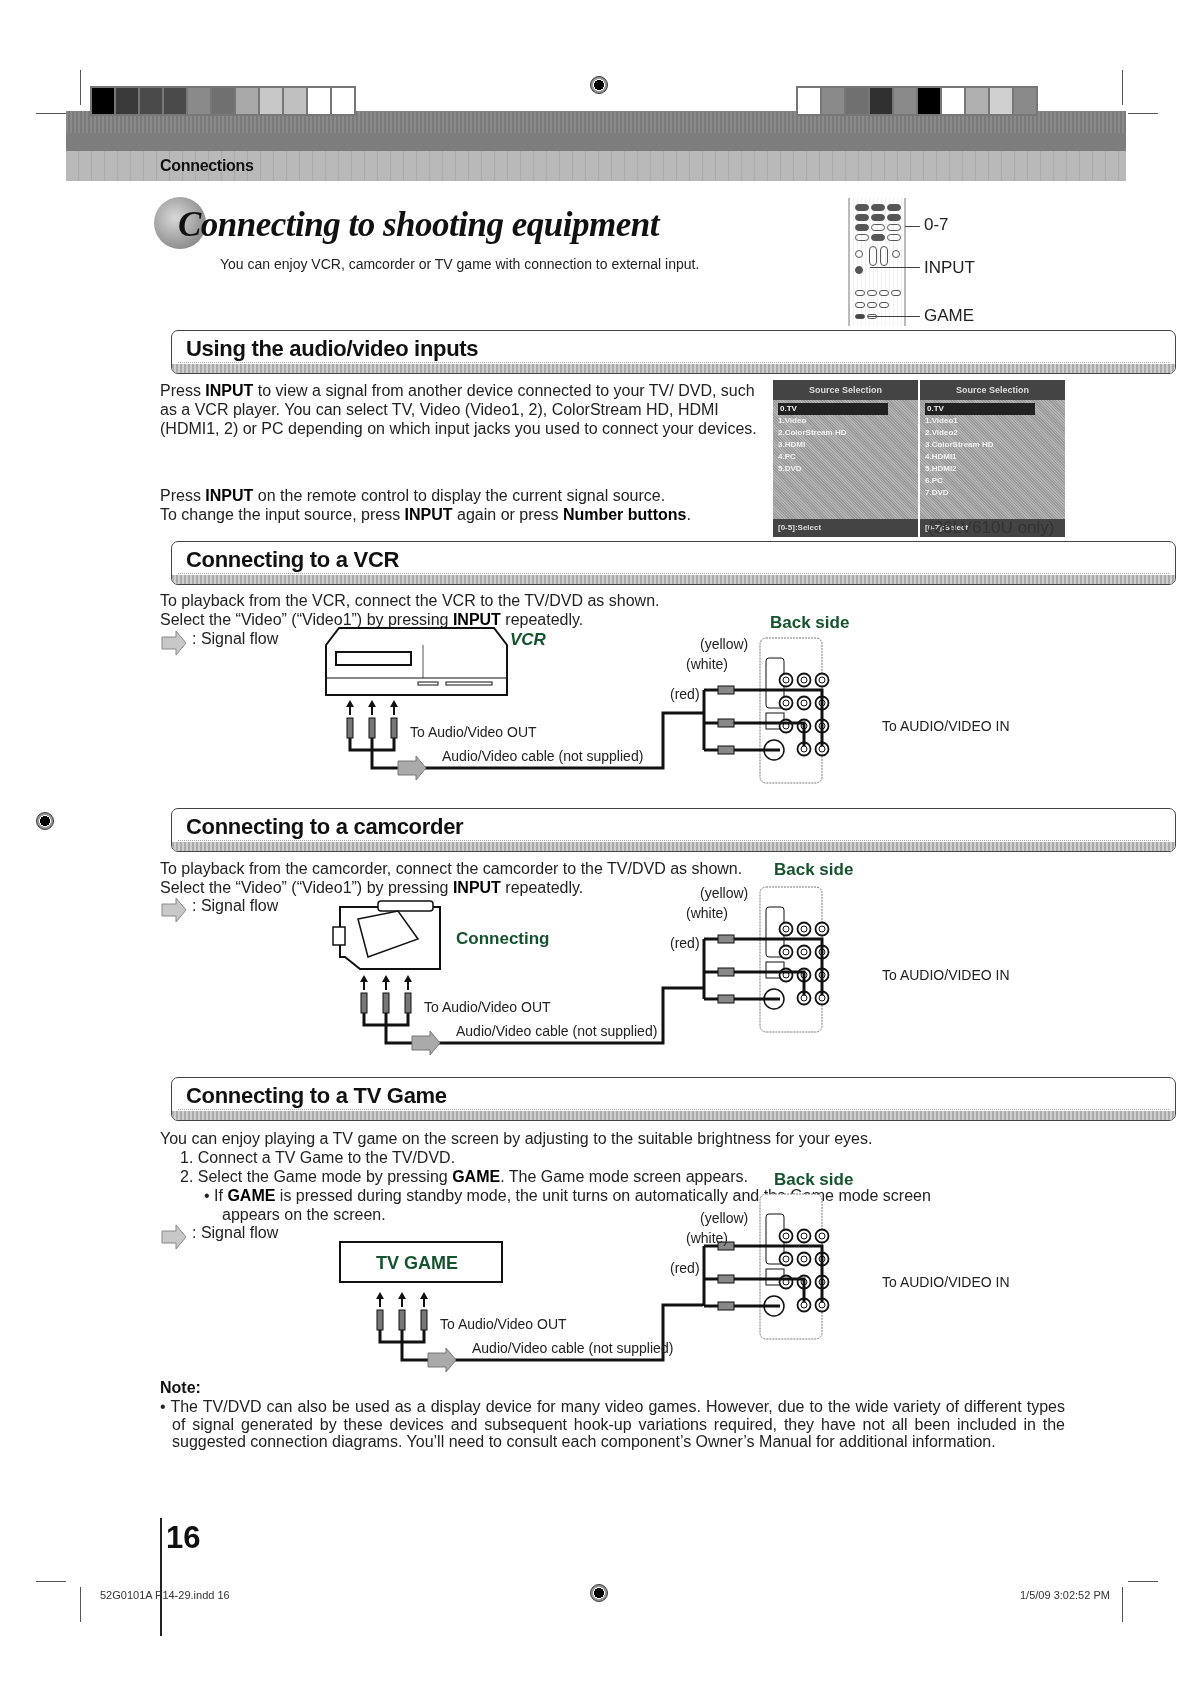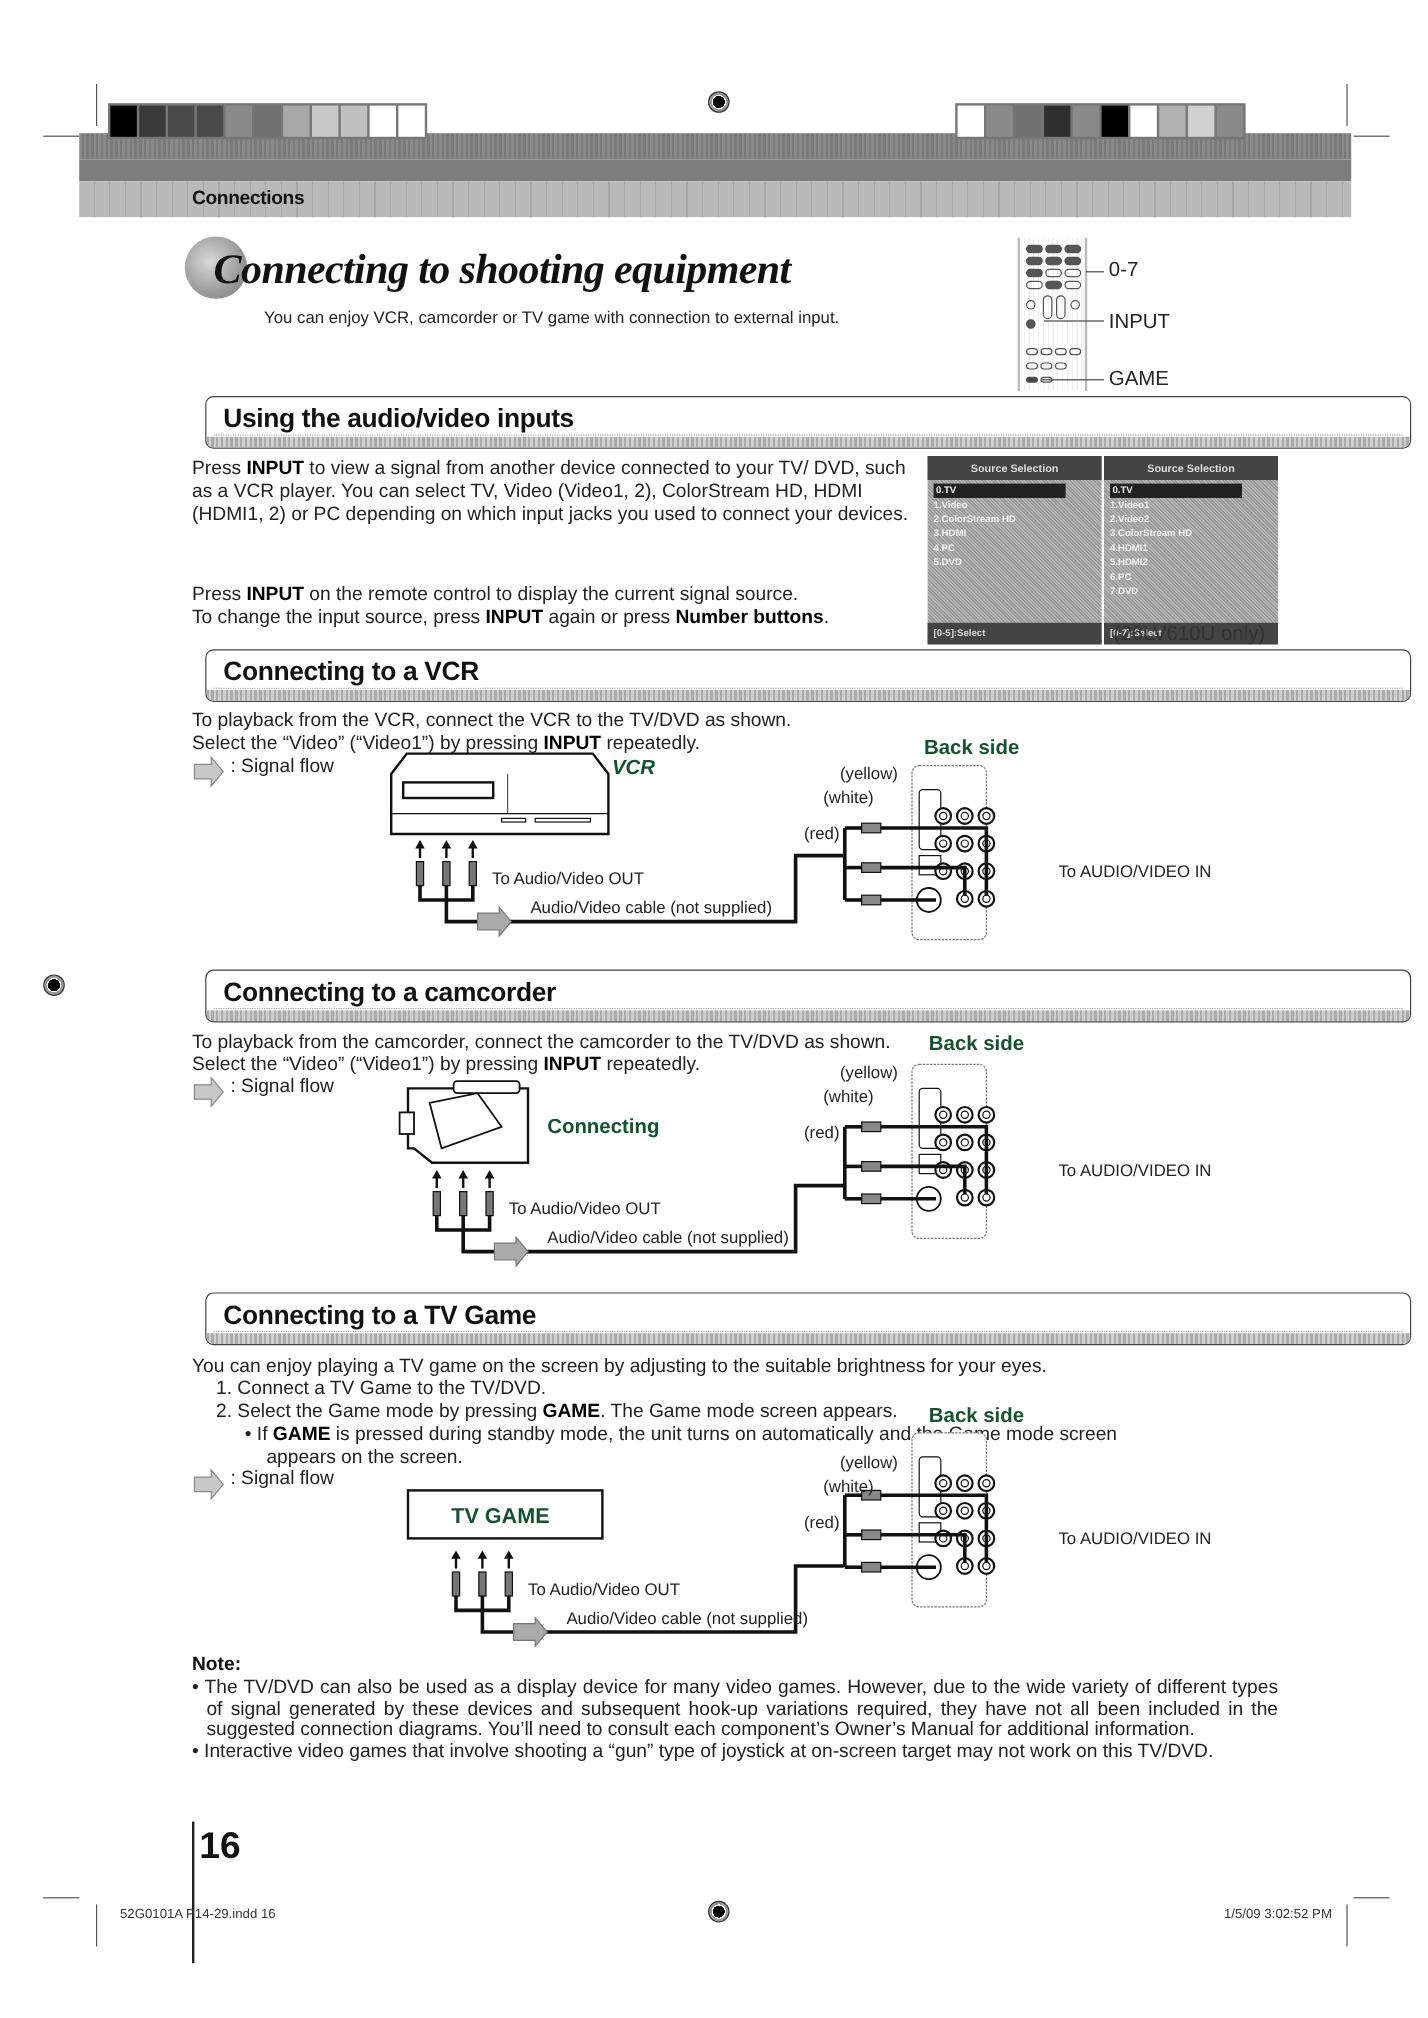--- a/index.html
+++ b/index.html
@@ -212,21 +212,20 @@
 <div class="para" style="left:160px;top:1129px;">You can enjoy playing a TV game on the screen by adjusting to the suitable brightness for your eyes.</div>
 <div class="para" style="left:180px;top:1148px;">1. Connect a TV Game to the TV/DVD.</div>
 <div class="para" style="left:180px;top:1167px;">2. Select the Game mode by pressing <b>GAME</b>. The Game mode screen appears.</div>
 <div class="para" style="left:204px;top:1186px;">• If <b>GAME</b> is pressed during standby mode, the unit turns on automatically and the Game mode screen</div>
 <div class="para" style="left:222px;top:1205px;">appears on the screen.</div>
 <div class="diagram-block"></div>
 
 <div class="note-title">Note:</div>
 <ul class="note-list">
   <li>• The TV/DVD can also be used as a display device for many video games. However, due to the wide variety of different types of signal generated by these devices and subsequent hook-up variations required, they have not all been included in the suggested connection diagrams. You’ll need to consult each component’s Owner’s Manual for additional information.</li>
-  <li>• Interactive video games that involve shooting a “gun” type of joystick at on-screen target may not work on this TV/DVD.</li>
 </ul>
 
 <div class="pagebar"></div>
 <div class="pagenum">16</div>
 <div class="slug" style="left:100px;">52G0101A P14-29.indd   16</div>
 <div class="slug" style="left:1020px;">1/5/09   3:02:52 PM</div>
 
 <svg width="1190" height="200" class="diagram" style="left: 0px; top: 600px;">
     <g>
       <path d="M162 37 h14 v-6 l10 12 l-10 12 v-6 h-14 z" fill="#c8c8c8" stroke="#888"></path>

